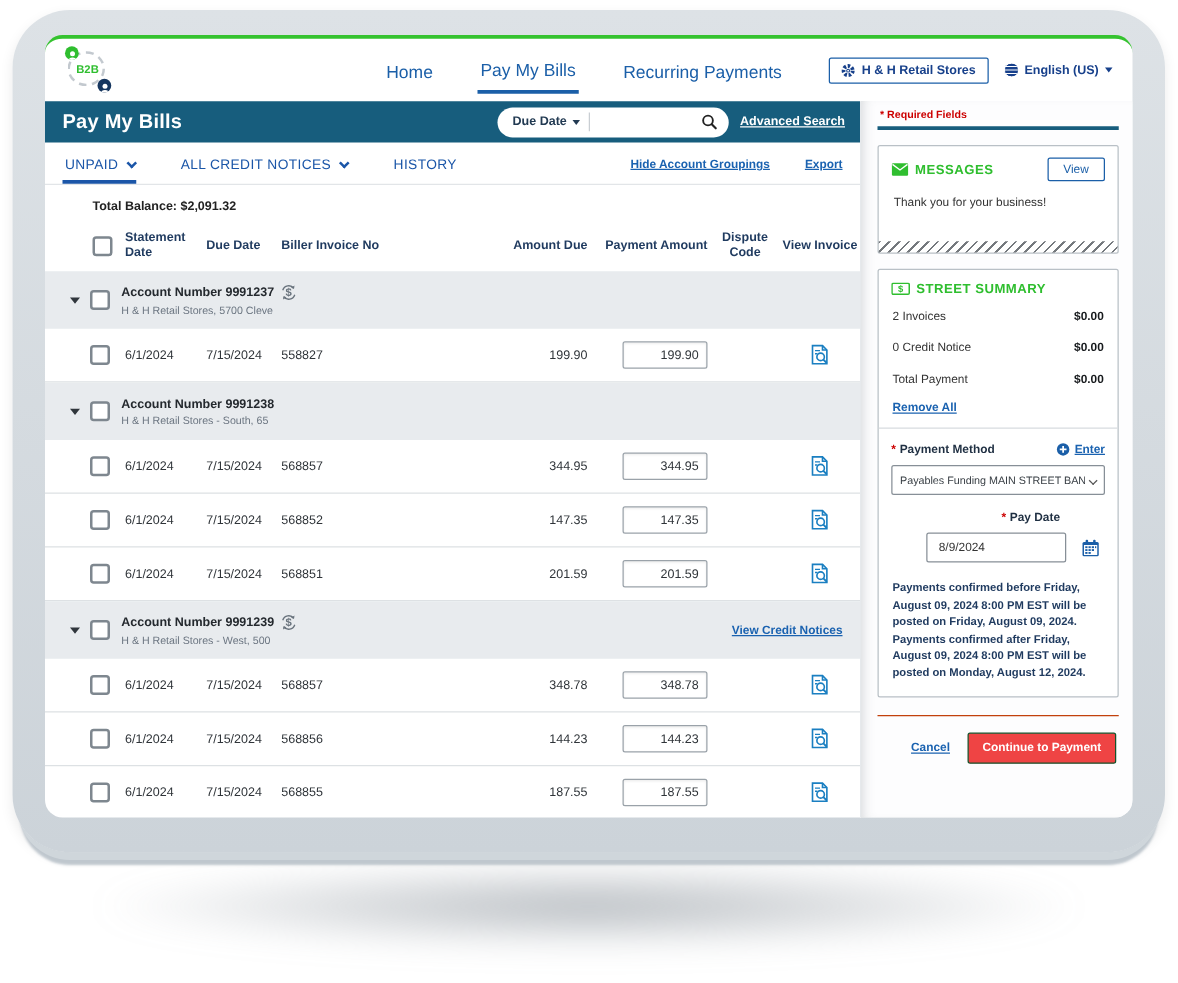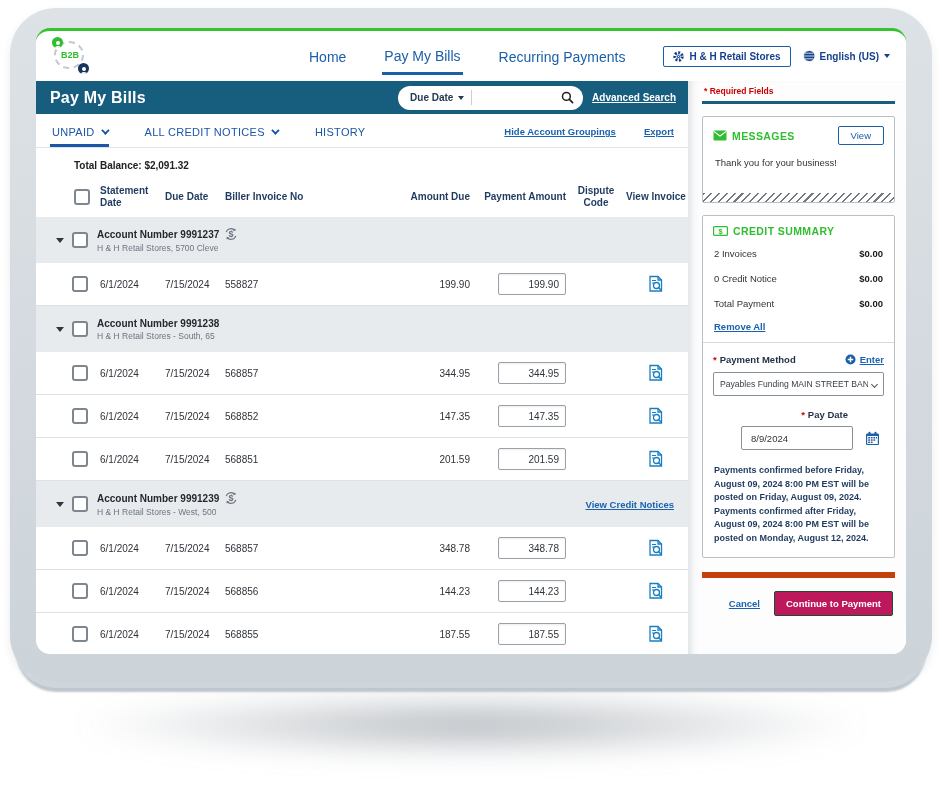--- a/index.html
+++ b/index.html
@@ -119,22 +119,22 @@
   .select-box { margin-top:7px; border:1px solid #878f97; border-radius:2px; height:24px; display:flex; align-items:center;
                 padding:0 6px; font-size:8.6px; color:#3a4046; cursor:pointer; background:#fff; }
   .select-box .txt { white-space:nowrap; overflow:hidden; flex:1; }
   .sel-chev { width:5px; height:5px; border-right:1.5px solid #555; border-bottom:1.5px solid #555; transform:rotate(45deg); flex:none; margin-left:4px; }
   .paydate-label { text-align:right; margin:13px 36px 0 0; font-size:9.5px; font-weight:bold; color:#1f2f42; }
   .paydate-row { display:flex; justify-content:flex-end; align-items:center; gap:7px; margin-top:6px; }
   .date-input { width:112px; height:24px; border:1px solid #878f97; border-radius:2px; font-size:9.5px; padding:0 9px;
                 font-family:Liberation Sans, sans-serif; color:#333; }
   .cal-btn { width:24px; height:24px; display:flex; align-items:center; justify-content:center; background:#fff; border:none; cursor:pointer; }
   .disclaimer { font-size:9px; font-weight:bold; color:#1f3a5f; line-height:1.5; margin-top:14px; padding:0 1px; }
-  .sb-footer { margin-top:14px; border-top:6px solid #c2410c; padding:13px 2px 0 0; display:flex; justify-content:flex-end; align-items:center; gap:14px; }
-  .continue-btn { background:#be185d; border:1px solid #14522b; color:#fff; font-size:9.5px; font-weight:bold;
+  .sb-footer { margin-top:14px; border-top:1px solid #c2410c; padding:13px 2px 0 0; display:flex; justify-content:flex-end; align-items:center; gap:14px; }
+  .continue-btn { background:#ef4444; border:1px solid #14522b; color:#fff; font-size:9.5px; font-weight:bold;
                   padding:6px 11px; border-radius:2px; cursor:pointer; font-family:inherit; }
   svg { display:block; }
 </style>
 </head>
 <body>
 
 <div class="stage">
   <div class="page-shadow"></div>
   <div class="device">
     <div class="screen">
@@ -479,21 +479,21 @@
           </div>
 
           <div class="card sum-card">
             <div class="sum-head">
               <span>
                 <svg width="15" height="10" viewBox="0 0 15 10">
                     <rect x="0.6" y="0.6" width="13.8" height="8.8" rx="1" fill="none" stroke="#2fbe2f" stroke-width="1.2"></rect>
                     <text x="7.5" y="7.6" font-size="7.5" font-weight="bold" fill="#2fbe2f" text-anchor="middle" font-family="Liberation Sans, sans-serif">$</text>
                   </svg>
               </span>
-              <span class="green-title">CREDIT SUMMARY</span>
+              <span class="green-title">STREET SUMMARY</span>
             </div>
             <div class="sum-row">
               <span>2 Invoices</span>
               <b>$0.00</b>
             </div>
             <div class="sum-row">
               <span>0 Credit Notice</span>
               <b>$0.00</b>
             </div>
             <div class="sum-row">

